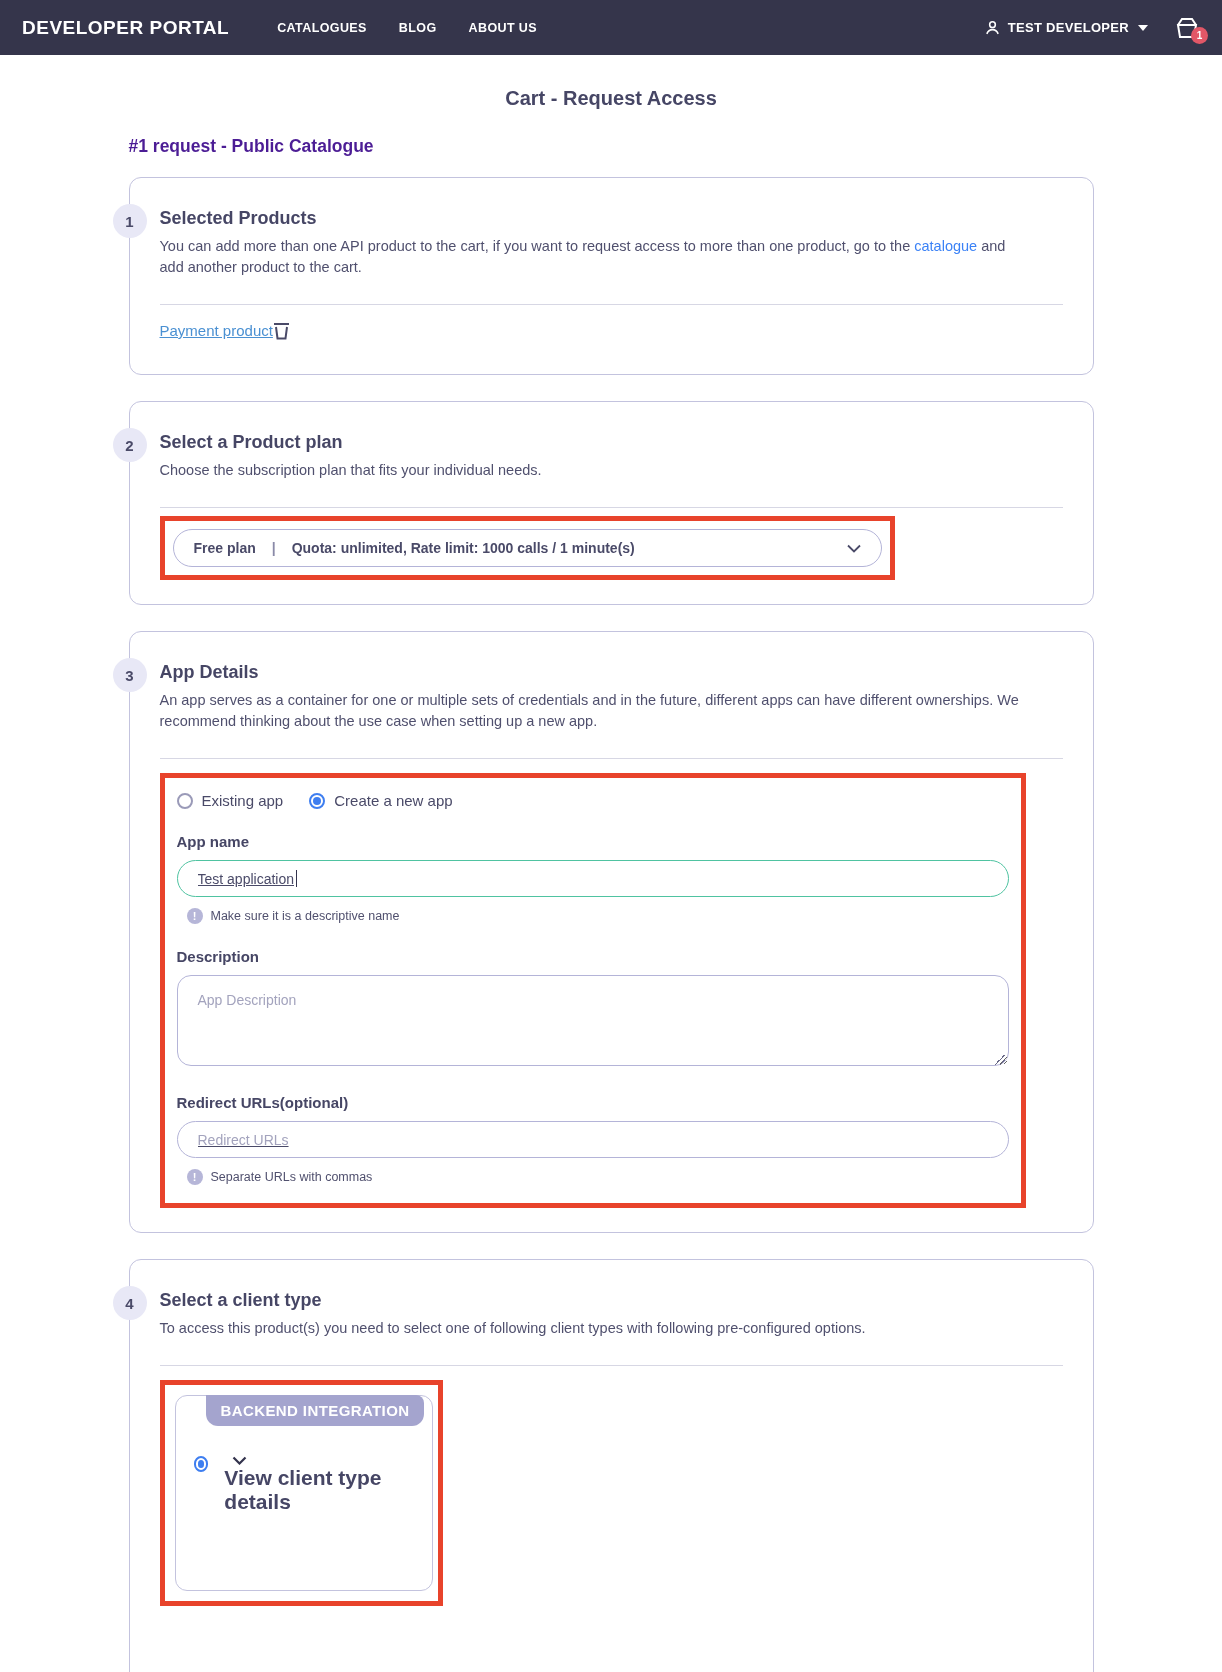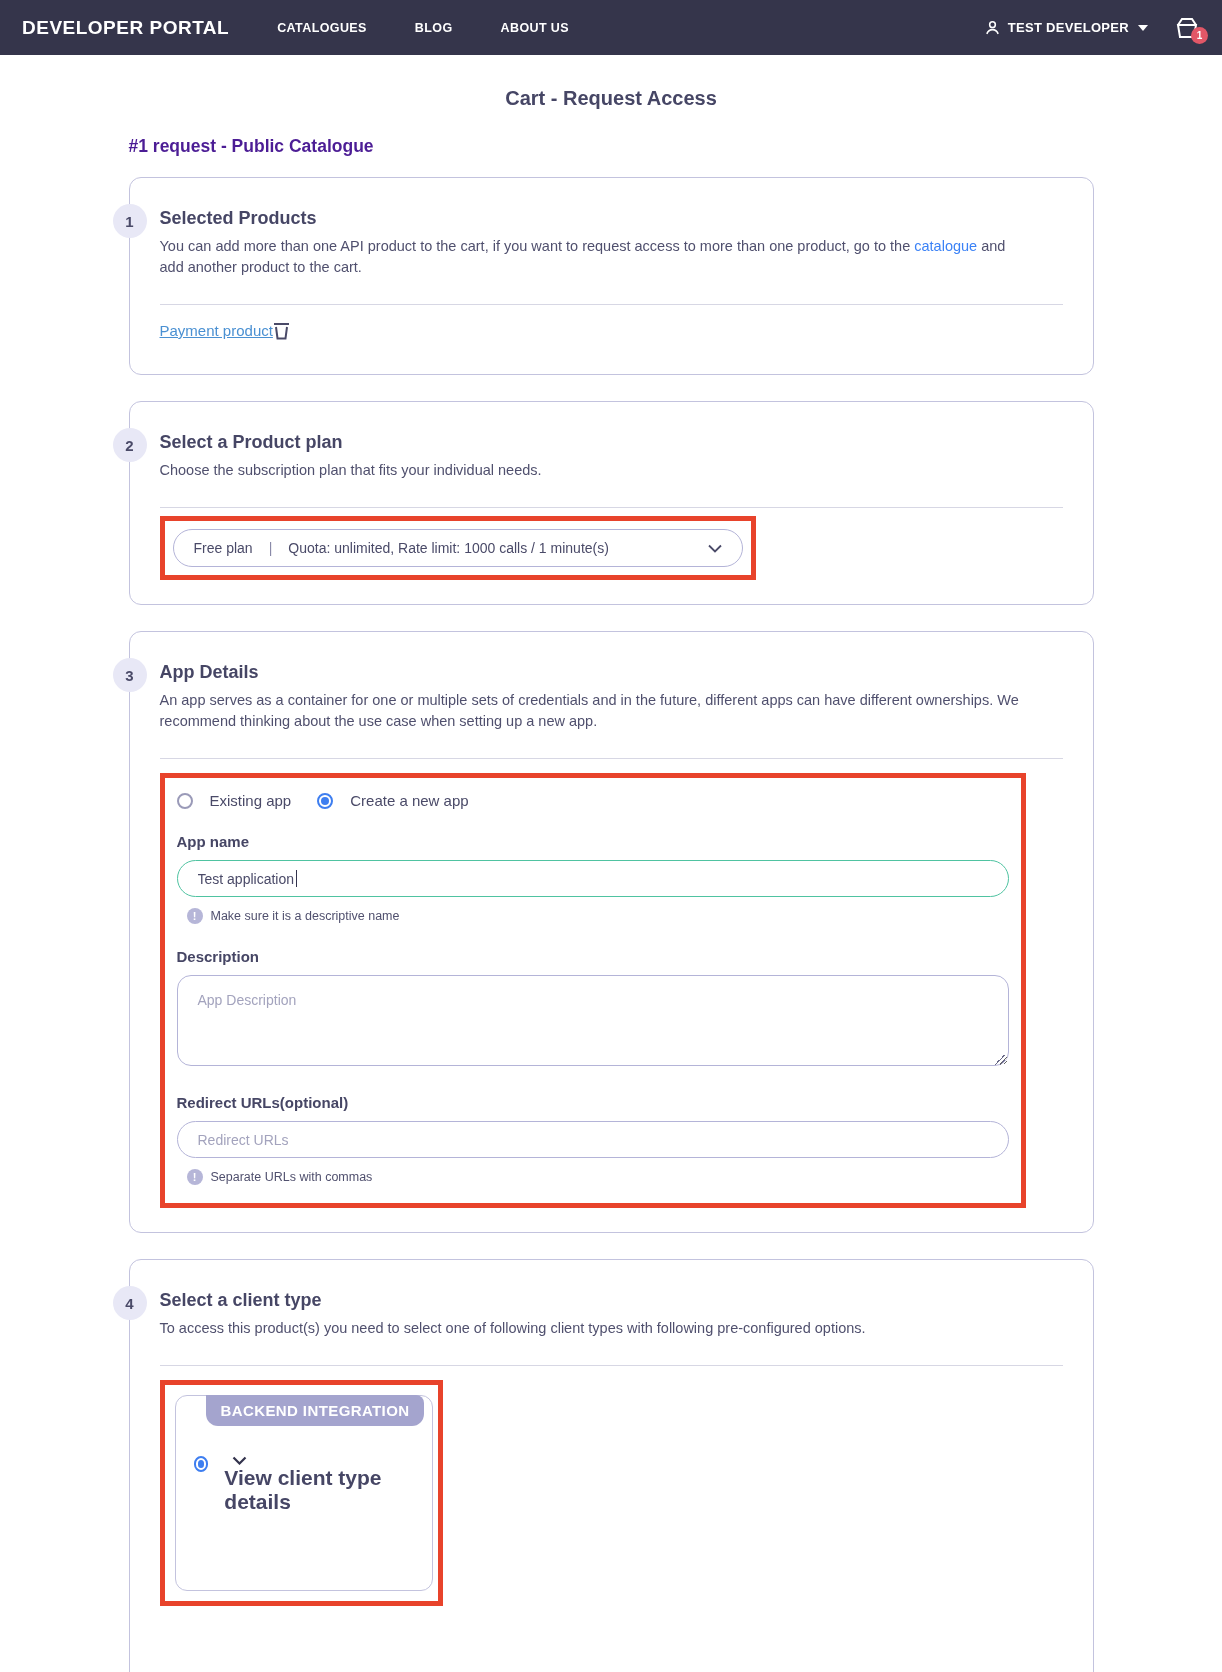--- a/index.html
+++ b/index.html
@@ -1,21 +1,21 @@
 <!DOCTYPE html>
 <html><head>
 <meta charset="utf-8">
 <style>
   * { box-sizing: border-box; margin: 0; padding: 0; }
   html,body { width: 1222px; background:#fff; font-family:"Liberation Sans", sans-serif; color:#4a4a68; }
 
   
   .header { height:55px; background:#35354b; display:flex; align-items:center; padding:0 22px; color:#fff; }
   .brand { font-size:19px; font-weight:bold; letter-spacing:.5px; margin-right:48px; }
-  .nav { display:flex; gap:48px; flex:1; }
+  .nav { display:flex; gap:32px; flex:1; }
   .nav-item { font-size:12.5px; font-weight:bold; letter-spacing:.4px; color:#fff; cursor:pointer; }
   .header-right { display:flex; align-items:center; gap:26px; }
   .user-menu { display:flex; align-items:center; gap:7px; font-size:13px; font-weight:bold; letter-spacing:.3px; cursor:pointer; }
   .caret { width:0; height:0; border-left:5px solid transparent; border-right:5px solid transparent; border-top:6px solid #fff; margin-left:2px; }
   .cart-wrap { position:relative; cursor:pointer; }
   .cart-badge { position:absolute; right:-8px; bottom:-4px; background:#e25767; color:#fff; width:17px; height:17px; border-radius:50%; font-size:10px; font-weight:bold; display:flex; align-items:center; justify-content:center; }
 
   
   .page-title { text-align:center; font-size:20px; font-weight:bold; color:#464665; margin-top:32px; }
   .container { width:965px; margin:0 auto; }
@@ -29,37 +29,37 @@
   .divider { border:none; border-top:1px solid #d7d7e4; margin-top:26px; }
   .link-teal { color:#3b82f6; cursor:pointer; }
   .link-blue { color:#4a90d2; text-decoration:underline; cursor:pointer; font-size:15px; }
 
   .product-row { display:flex; justify-content:flex-start; align-items:center; padding:16px 28px 10px 0; }
 
   
   .annotation { border:5px solid #e8432b; }
 
   
-  .annotation-plan { margin-top:8px; padding:8px; width:596px; }
+  .annotation-plan { margin-top:8px; padding:8px; width:735px;font-weight:bold; }
   .plan-select { height:38px; border:1px solid #b4b4d8; border-radius:19px; display:flex; align-items:center; padding:0 20px; font-size:14px; color:#4a4a68; cursor:pointer; background:#fff; }
   .plan-name { margin-right:16px; }
   .plan-sep { color:#8a8aa8; margin-right:16px; }
   .plan-details { flex:1; }
 
   
   .annotation-app { margin-top:14px; padding:14px 12px 18px 12px; width:866px; }
   .radio-row { display:flex; align-items:center; gap:26px; font-size:15px; color:#4a4a68; }
   .radio { width:16px; height:16px; border-radius:50%; display:inline-block; vertical-align:middle; }
   .radio.off { border:2px solid #9a9ab8; background:#fff; }
   .radio.on { border:2px solid #3e7ef0; background:#fff; position:relative; }
   .radio.on::after { content:""; position:absolute; inset:2px; background:#3e7ef0; border-radius:50%; }
-  .radio-option { display:flex; align-items:center; gap:17px; cursor:pointer; }
+  .radio-option { display:flex; align-items:center; gap:9px; cursor:pointer; }
   .field-label { font-size:15px; font-weight:bold; color:#464665; margin-top:24px; }
   .input-wrap { position:relative; margin-top:10px; }
-  .text-input { width:100%; height:37px; border-radius:19px; border:1px solid #b4b4d8; padding:16px 20px; font-size:14px; font-family:"Liberation Sans",sans-serif; color:#4a4a68; outline:none; }
+  .text-input { width:100%; height:37px; border-radius:19px; border:1px solid #b4b4d8; padding:16px 20px; font-size:14px; font-family:"Liberation Sans",sans-serif; color:#4a4a68; outline:none;text-decoration:underline; }
   .text-input.focus-teal { border:1.5px solid #4fc3a1; }
   .caret-bar { position:absolute; left:119px; top:10px; width:1.5px; height:17px; background:#33334d; }
   .hint { display:flex; align-items:center; gap:8px; margin-top:11px; font-size:12.5px; color:#50506e; padding-left:10px; }
   .info-icon { width:16px; height:16px; border-radius:50%; background:#b6b6d8; color:#fff; font-size:11px; font-weight:bold; display:flex; align-items:center; justify-content:center; flex:none; }
   .textarea { width:100%; height:91px; border:1px solid #b4b4d8; border-radius:14px; padding:16px 20px; font-size:14px; font-family:"Liberation Sans",sans-serif; color:#4a4a68; resize:vertical; outline:none; position:relative; }
   .textarea::placeholder, .text-input::placeholder { color:#a3a3bd; }
   .ta-wrap { position:relative; margin-top:10px; }
   .resize-handle { position:absolute; right:4px; bottom:5px; width:10px; height:10px; background:
       linear-gradient(135deg, transparent 0 45%, #6a6a88 45% 52%, transparent 52% 70%, #6a6a88 70% 77%, transparent 77%); pointer-events:none; }
 

